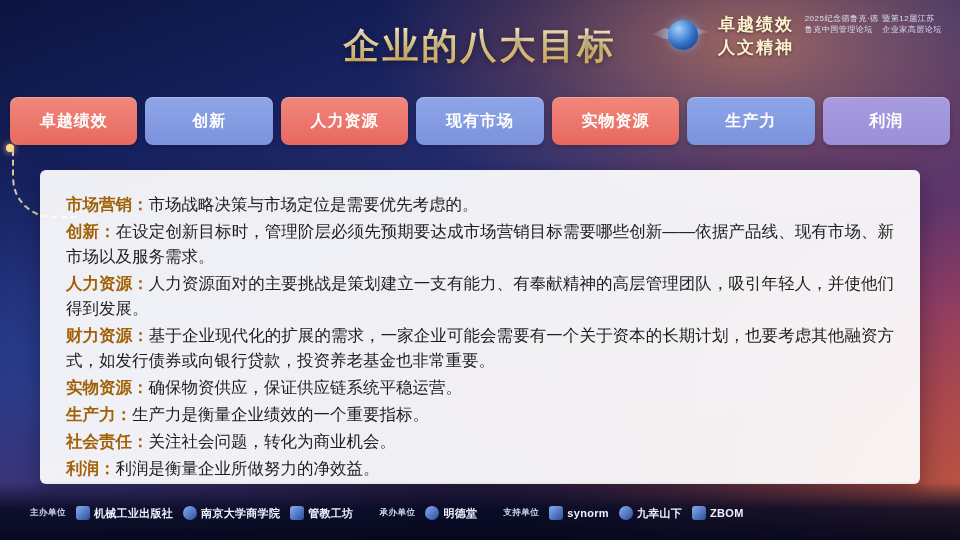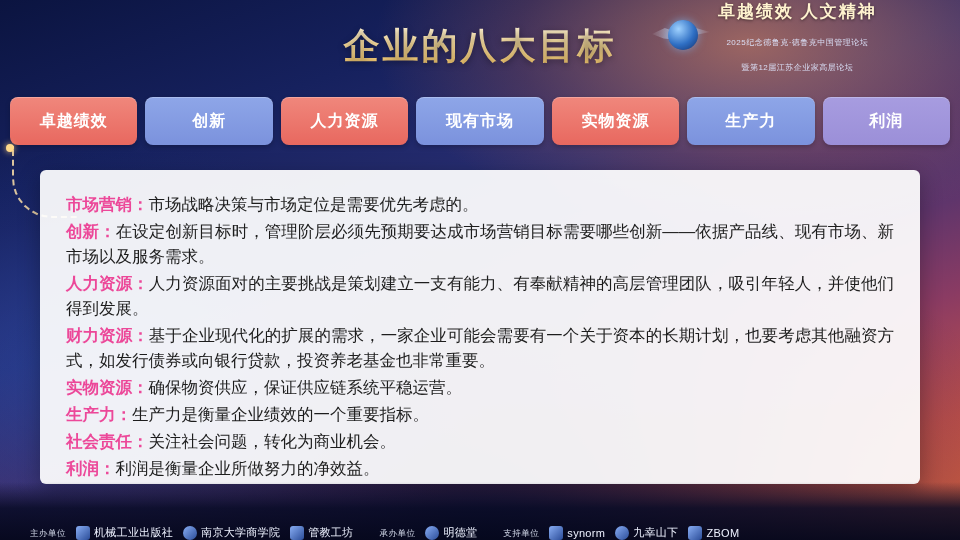--- a/index.html
+++ b/index.html
@@ -77,24 +77,22 @@
   .logo-mark .globe {
     position: absolute;
     left: 16px; top: 6px;
     width: 30px; height: 30px;
     border-radius: 50%;
     background: radial-gradient(circle at 35% 30%, #9fd2ff 0%, #2f6fc4 55%, #11306e 100%);
     box-shadow: 0 0 8px rgba(120,190,255,0.6);
   }
   .logo-text {
     display: flex;
-    flex-direction: column;
     justify-content: center;
-    gap: 14px;
-    align-items: center;
+    gap: 2px;
   }
   .logo-title {
     font-size: 17px;
     font-weight: bold;
     letter-spacing: 2px;
     color: #fff3cf;
     text-shadow: 0 1px 3px rgba(0,0,0,0.5);
   }
   .logo-sub1, .logo-sub2 {
     font-size: 8px;
@@ -168,37 +166,38 @@
   }
   .para {
     font-size: 16.5px;
     line-height: 25px;
     color: #1d1d1d;
     margin: 0 0 2px 0;
     text-align: justify;
   }
   .para .lead {
     font-weight: bold;
-    color: #ec4899;
+    color: #a16207;
     margin-top: 10px;
   }
 
   
   .footer {
     position: absolute;
     left: 0;
     bottom: 0;
     width: 852px;
     height: 54px;
     display: flex;
-    align-items: flex-end;
+    align-items: center;
     gap: 10px;
     padding: 0 30px;
     box-sizing: border-box;
     z-index: 3;
+    font-weight: bold;
   }
   .f-label {
     font-size: 8.5px;
     color: #dfe6f6;
     letter-spacing: 0.5px;
     white-space: nowrap;
     opacity: 0.9;
   }
   .f-logo {
     display: flex;

